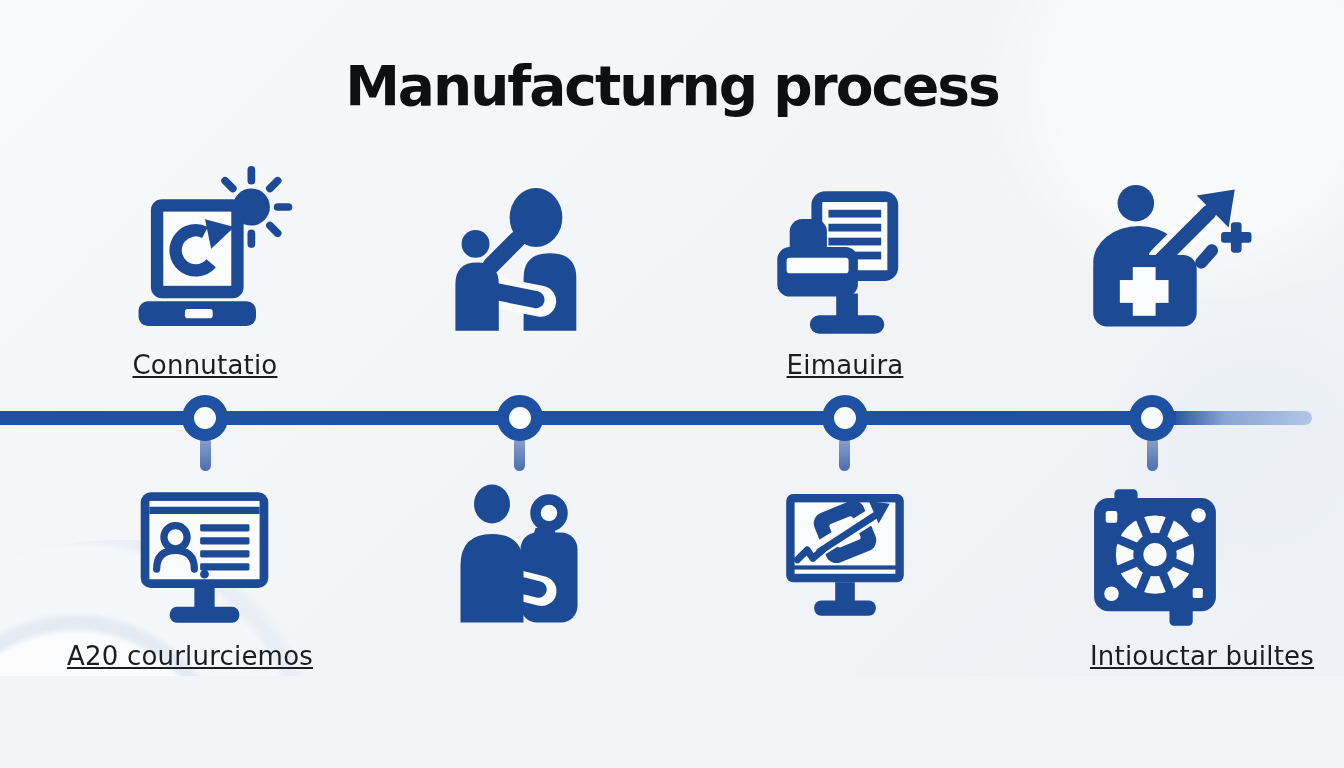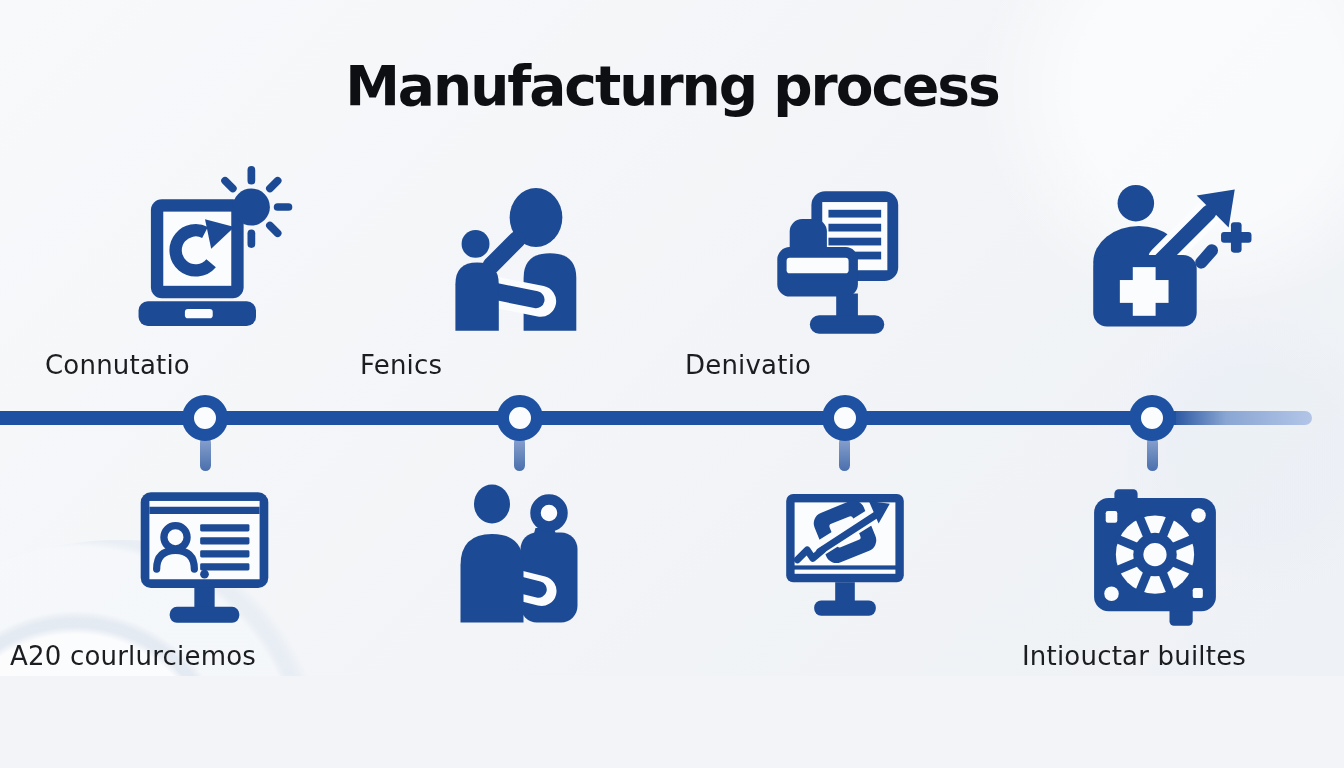--- a/index.html
+++ b/index.html
@@ -43,22 +43,22 @@
            background:var(--paper);border:12px solid var(--line-blue);}
 
   .icon-box{position:absolute;}
   .icon-box svg{overflow:visible;display:block;}
   .b{fill:var(--icon-blue);}
   .w{fill:var(--paper);}
   .sb{stroke:var(--icon-blue);fill:none;}
   .sw2{stroke:var(--paper);fill:none;}
   .ring{fill:var(--paper);stroke:var(--icon-blue);stroke-width:7;}
 
-  .stage-label{position:absolute;text-align:left;color:var(--label-color);
-               font-size:26px;line-height:34px;white-space:pre-line;letter-spacing:.2px;}
+  .stage-label{position:absolute;text-align:center;color:var(--label-color);
+               font-size:26px;line-height:34px;white-space:pre-line;letter-spacing:.2px;text-decoration:underline;}
   .lbl-top{top:348px;width:320px;}
   .lbl-bot{top:639px;width:360px;}
 </style>
 </head>
 <body>
 
 <div class="canvas">
 
   <div class="bg-dec bl"></div>
   <div class="bg-dec tr"></div>
@@ -102,38 +102,37 @@
     <svg width="165" height="155" viewBox="0 0 100 100">
       <ellipse class="b" cx="60" cy="21" rx="17" ry="19"></ellipse>
       <line class="sb" x1="48" y1="35" x2="31" y2="52" stroke-width="11" stroke-linecap="round"></line>
       <path class="b" d="M52 94 V60 q0 -16 17 -16 q17 0 17 16 v34 Z"></path>
       <line class="sw2" x1="28" y1="68" x2="63" y2="75" stroke-width="20" stroke-linecap="round"></line>
       <line class="sb" x1="26" y1="67" x2="60" y2="74" stroke-width="11" stroke-linecap="round"></line>
       <path class="b" d="M8 94 V64 q0 -14 14 -14 q14 0 14 14 V94 Z"></path>
       <circle class="b" cx="21" cy="38" r="9"></circle>
     </svg>
   </div>
-  <div class="stage-label lbl-top" style="left:360px">Fenics</div>
 
   <div class="icon-box" style="left:768px;top:185px;width:155px;height:155px">
     <svg width="155" height="155" viewBox="0 0 100 100">
       <rect class="b" x="28" y="4" width="56" height="58" rx="9"></rect>
       <rect class="w" x="35" y="11" width="42" height="44"></rect>
       <rect class="b" x="39" y="16" width="34" height="5"></rect>
       <rect class="b" x="39" y="25" width="34" height="5"></rect>
       <rect class="b" x="39" y="34" width="34" height="5"></rect>
       <rect class="b" x="39" y="43" width="34" height="5"></rect>
       <rect class="b" x="14" y="22" width="24" height="46" rx="8"></rect>
       <rect class="b" x="6" y="40" width="52" height="32" rx="8"></rect>
       <rect class="w" x="12" y="47" width="40" height="10" rx="2"></rect>
       <rect class="b" x="44" y="70" width="14" height="16"></rect>
       <rect class="b" x="27" y="84" width="48" height="12" rx="6"></rect>
     </svg>
   </div>
-  <div class="stage-label lbl-top" style="left:685px">Denivatio</div>
+  <div class="stage-label lbl-top" style="left:685px">Eimauira</div>
 
   <div class="icon-box" style="left:1078px;top:182px;width:175px;height:155px">
     <svg width="175" height="155" viewBox="0 0 115 100">
       <circle class="b" cx="38" cy="13" r="12"></circle>
       <ellipse class="b" cx="40" cy="52" rx="30" ry="24"></ellipse>
       <line class="sw2" x1="55" y1="50" x2="88" y2="17" stroke-width="18" stroke-linecap="round"></line>
       <line class="sb" x1="52" y1="53" x2="86" y2="19" stroke-width="10" stroke-linecap="round"></line>
       <line class="sb" x1="81" y1="52" x2="88" y2="44" stroke-width="8" stroke-linecap="round"></line>
       <rect class="b" x="10" y="47" width="68" height="47" rx="9"></rect>
       <rect class="w" x="36" y="55" width="15" height="32"></rect>

